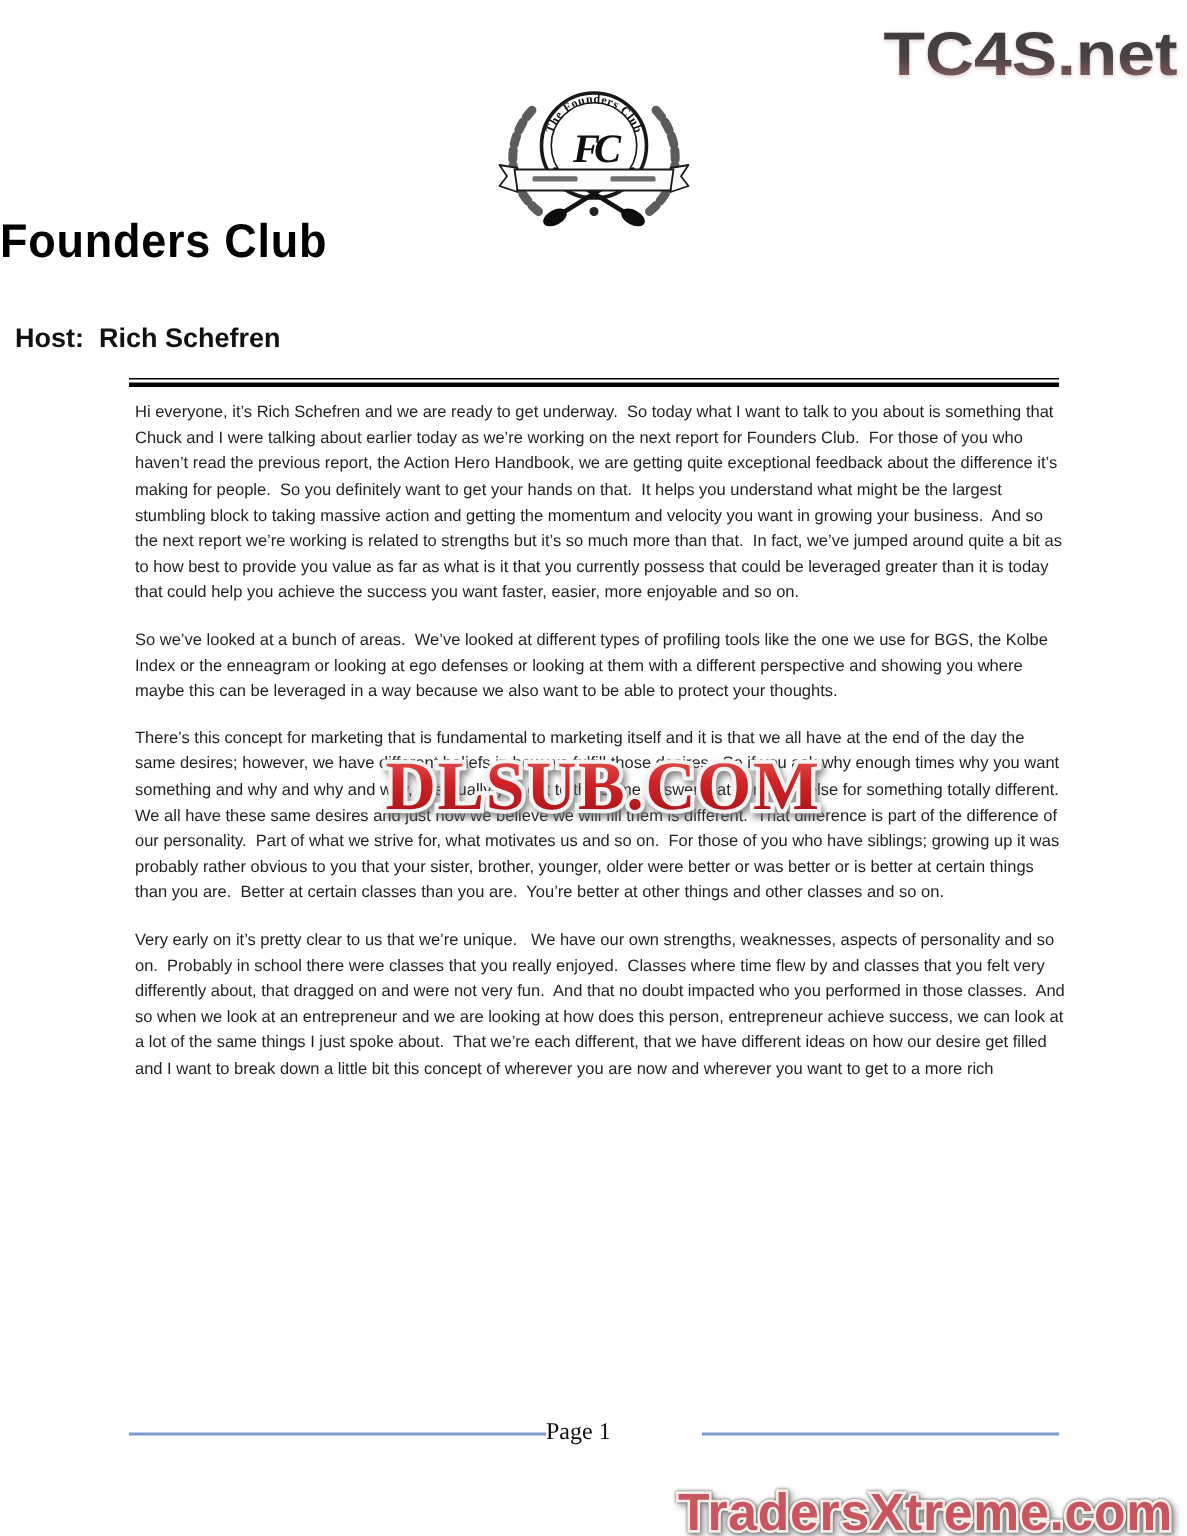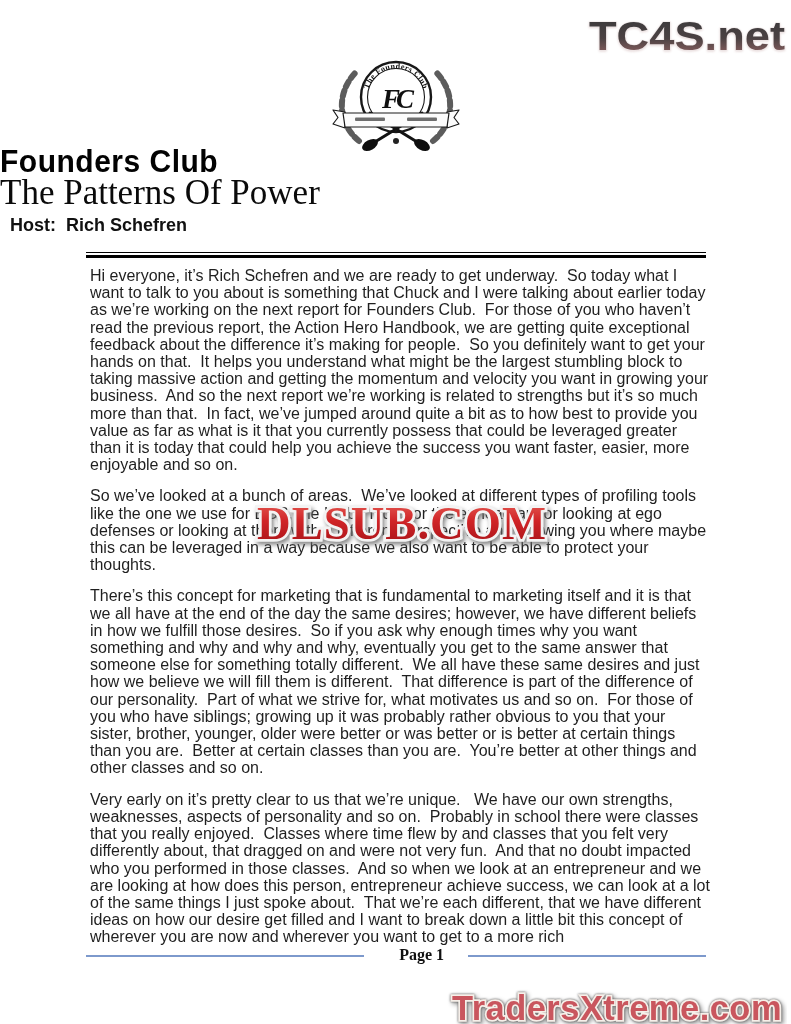--- a/index.html
+++ b/index.html
@@ -21,35 +21,35 @@
     font-weight:bold;font-size:30px;letter-spacing:0.5px;transform:scaleY(1.05);color:#020202;}
   .doc-subtitle{position:absolute;top:162px;left:0;width:100%;
     font-family:"Liberation Serif",serif;font-size:35px;font-weight:500;color:#0a0a0a;}
   .doc-host{position:absolute;top:204px;left:0;width:100%;
     font-size:18px;font-weight:bold;white-space:pre;color:#111;padding-left:10px;}
   
   .rule{position:absolute;left:86px;top:241px;width:620px;height:2px;
     border-top:1.5px solid #000;border-bottom:3px solid #000;}
   
   .doc-body{position:absolute;left:90px;top:256px;width:620px;
-    font-size:16px;line-height:17.2px;color:#1f1f1f;}
+    font-size:11px;line-height:17.2px;color:#1f1f1f;}
   .doc-body p{margin:0 0 14px 0;white-space:pre-wrap;}
   
   .dlsub{position:absolute;left:248px;top:481px;}
   .dlsub text{
     font-family:"Liberation Serif",serif;font-weight:bold;letter-spacing:1px;
     paint-order:stroke fill;stroke:#f3f3f3;stroke-width:5.5px;
     filter:drop-shadow(2px 3px 2px rgba(110,110,110,.8));
   }
   
   .fline{position:absolute;top:944px;height:2px;background:#7d99cc;}
   .fline-left{left:86px;width:278px;}
   .fline-right{left:468px;width:238px;}
-  .page-label{position:absolute;top:935px;left:364px;width:80px;text-align:right;
-    font-family:"Liberation Serif",serif;font-size:16px;color:#101010;font-weight:bold;}
+  .page-label{position:absolute;top:935px;left:364px;width:80px;text-align:left;
+    font-family:"Liberation Serif",serif;font-size:16px;color:#101010;}
   
   .traders{position:absolute;top:976px;right:4px;}
   .traders text{
     font-family:"Liberation Sans",sans-serif;font-weight:bold;letter-spacing:.5px;
     paint-order:stroke fill;stroke:#f6efe9;stroke-width:3.5px;
     filter:drop-shadow(0 0 1px #5a5a5a) drop-shadow(2px 2px 2px #9a9a9a);
   }
 </style>
 </head>
 <body>
@@ -93,21 +93,20 @@
 
       <polygon points="12,59 24,61 24,77 12,73 17,66.5" fill="#fcfcfc" stroke="#1a1a1a" stroke-width="1.2" stroke-linejoin="round"></polygon>
       <polygon points="138,59 126,61 126,77 138,73 133,66.5" fill="#fcfcfc" stroke="#1a1a1a" stroke-width="1.2" stroke-linejoin="round"></polygon>
       <polygon points="22,62 128,62 126,76 24,76" fill="#fcfcfc" stroke="#1a1a1a" stroke-width="1.2" stroke-linejoin="round"></polygon>
       <rect x="34" y="66.5" width="30" height="3.5" rx="1" fill="#6e6e6e"></rect>
       <rect x="86" y="66.5" width="30" height="3.5" rx="1" fill="#6e6e6e"></rect>
     </svg>
   </div>
 
   <div class="doc-title">Founders Club</div>
-  <div class="doc-subtitle">The Patterns Of Power</div>
   <div class="doc-host">Host:  Rich Schefren</div>
 
   <div class="rule"></div>
 
   <div class="doc-body">
     <p>Hi everyone, it’s Rich Schefren and we are ready to get underway.  So today what I want to talk to you about is something that Chuck and I were talking about earlier today as we’re working on the next report for Founders Club.  For those of you who haven’t read the previous report, the Action Hero Handbook, we are getting quite exceptional feedback about the difference it’s making for people.  So you definitely want to get your hands on that.  It helps you understand what might be the largest stumbling block to taking massive action and getting the momentum and velocity you want in growing your business.  And so the next report we’re working is related to strengths but it’s so much more than that.  In fact, we’ve jumped around quite a bit as to how best to provide you value as far as what is it that you currently possess that could be leveraged greater than it is today that could help you achieve the success you want faster, easier, more enjoyable and so on.</p>
     <p>So we’ve looked at a bunch of areas.  We’ve looked at different types of profiling tools like the one we use for BGS, the Kolbe Index or the enneagram or looking at ego defenses or looking at them with a different perspective and showing you where maybe this can be leveraged in a way because we also want to be able to protect your thoughts.</p>
     <p>There’s this concept for marketing that is fundamental to marketing itself and it is that we all have at the end of the day the same desires; however, we have different beliefs in how we fulfill those desires.  So if you ask why enough times why you want something and why and why and why, eventually you get to the same answer that someone else for something totally different.  We all have these same desires and just how we believe we will fill them is different.  That difference is part of the difference of our personality.  Part of what we strive for, what motivates us and so on.  For those of you who have siblings; growing up it was probably rather obvious to you that your sister, brother, younger, older were better or was better or is better at certain things than you are.  Better at certain classes than you are.  You’re better at other things and other classes and so on.</p>
     <p>Very early on it’s pretty clear to us that we’re unique.   We have our own strengths, weaknesses, aspects of personality and so on.  Probably in school there were classes that you really enjoyed.  Classes where time flew by and classes that you felt very differently about, that dragged on and were not very fun.  And that no doubt impacted who you performed in those classes.  And so when we look at an entrepreneur and we are looking at how does this person, entrepreneur achieve success, we can look at a lot of the same things I just spoke about.  That we’re each different, that we have different ideas on how our desire get filled and I want to break down a little bit this concept of wherever you are now and wherever you want to get to a more rich</p>
   </div>

